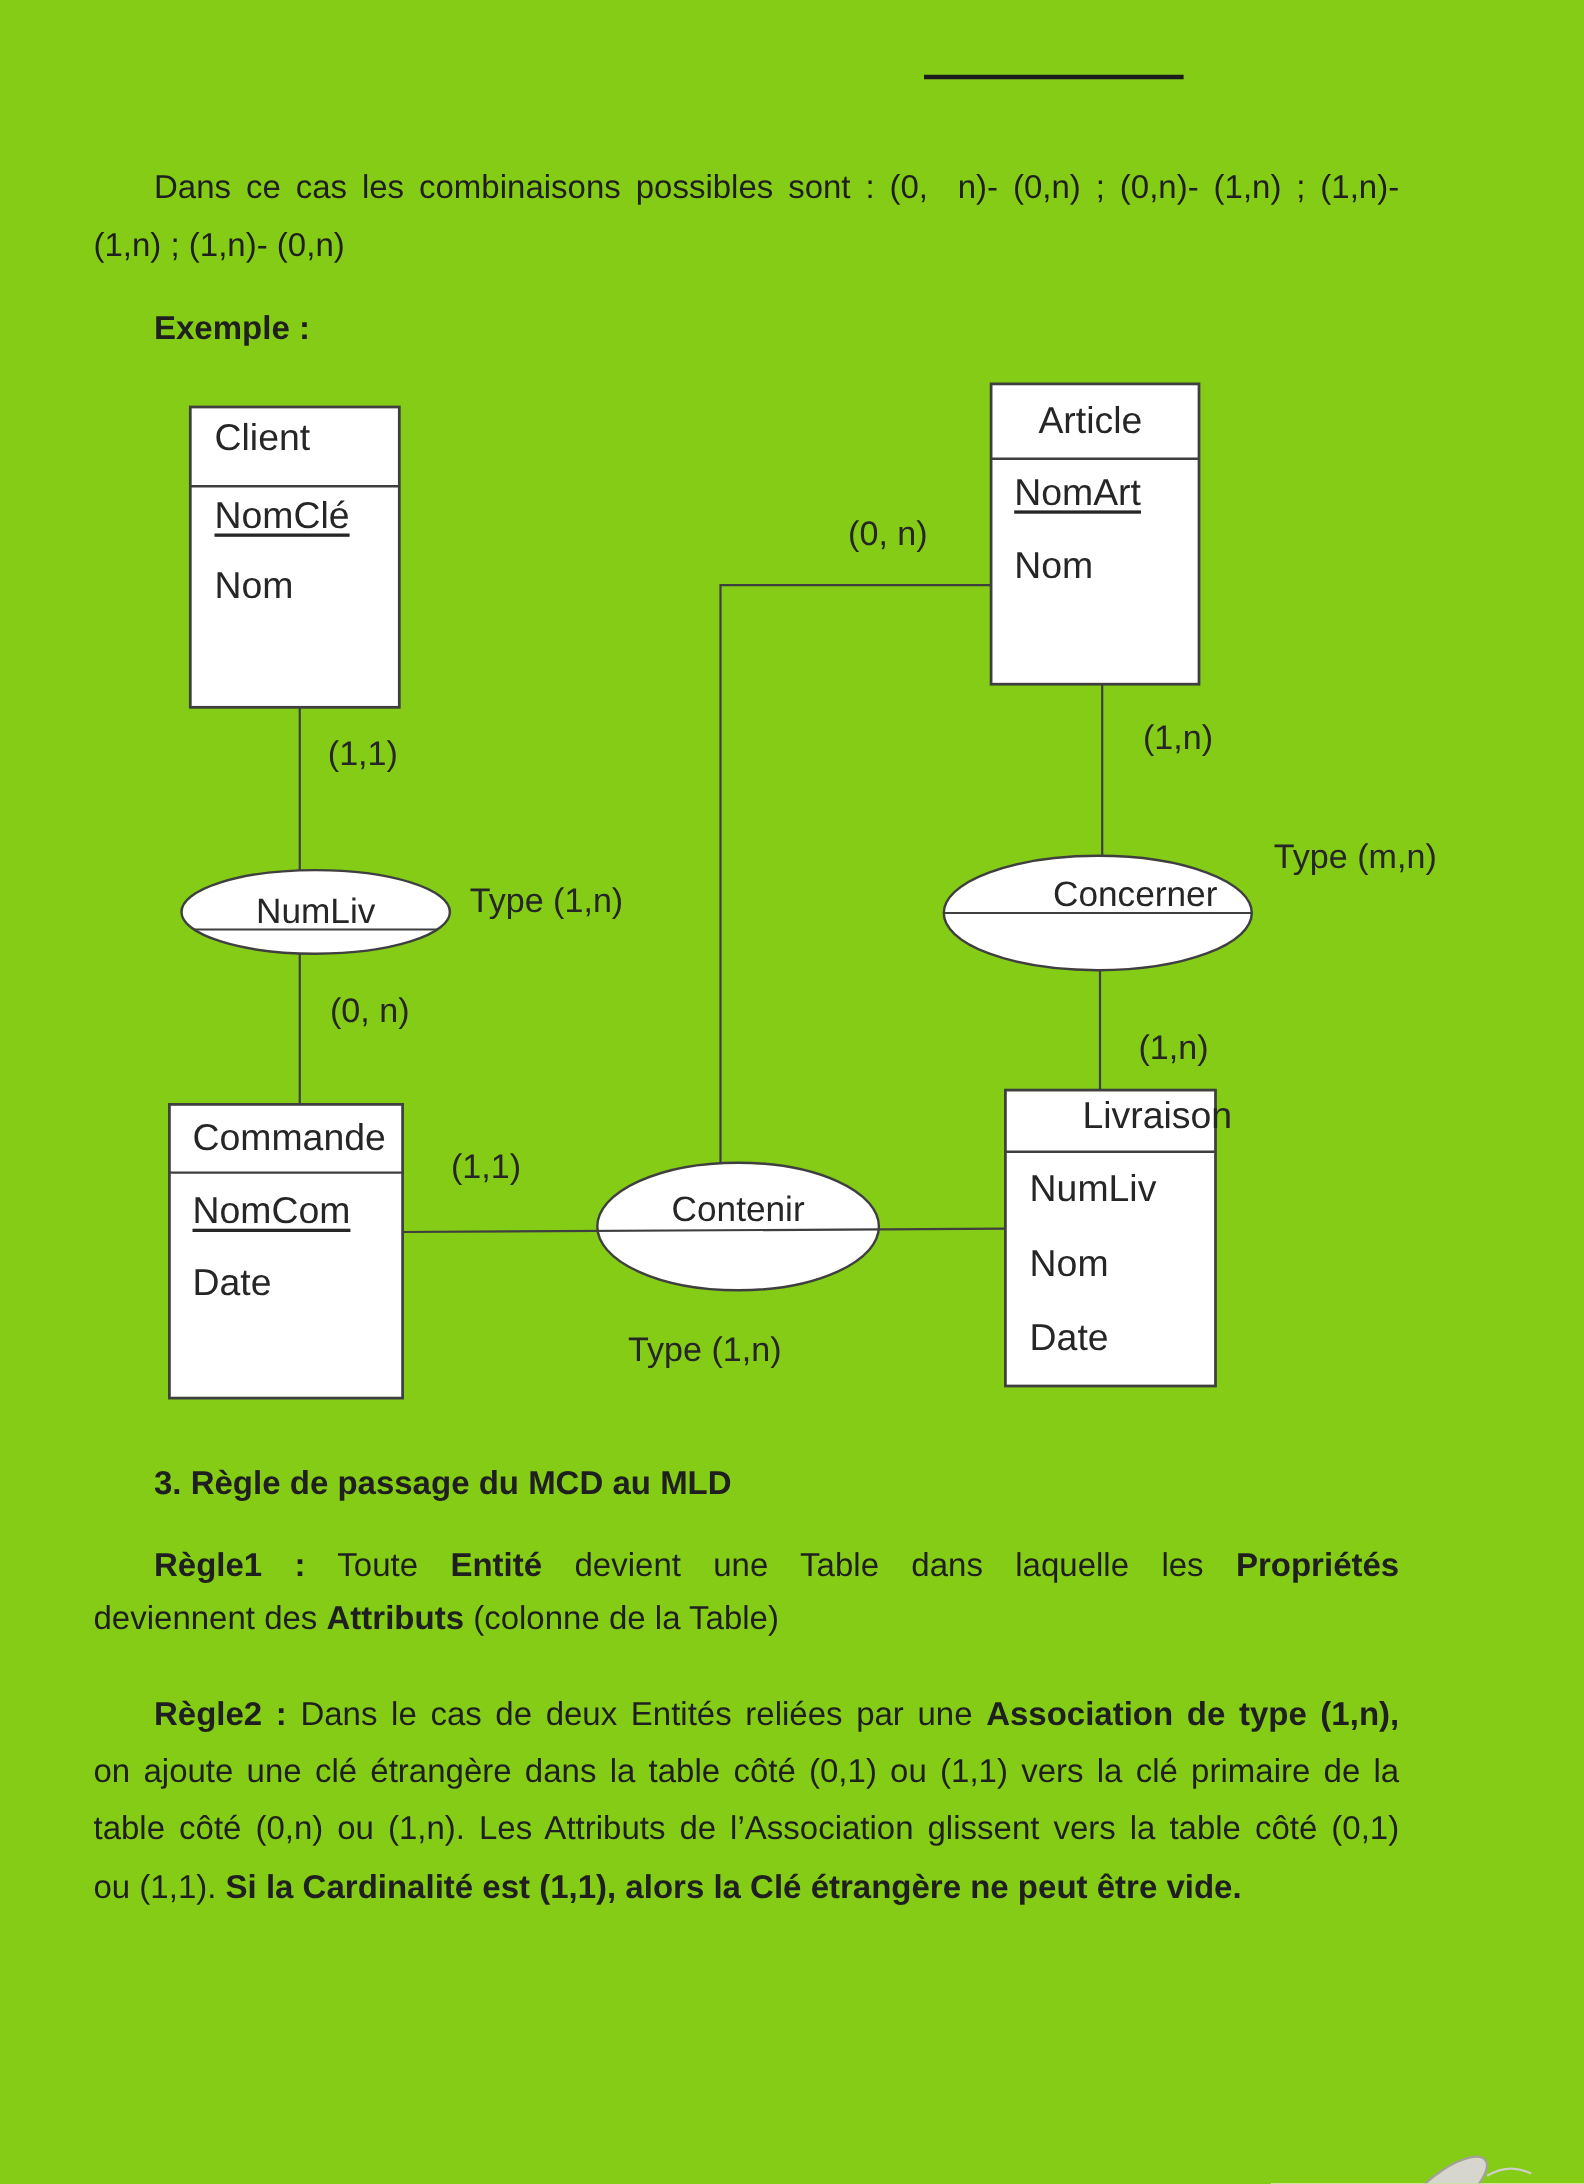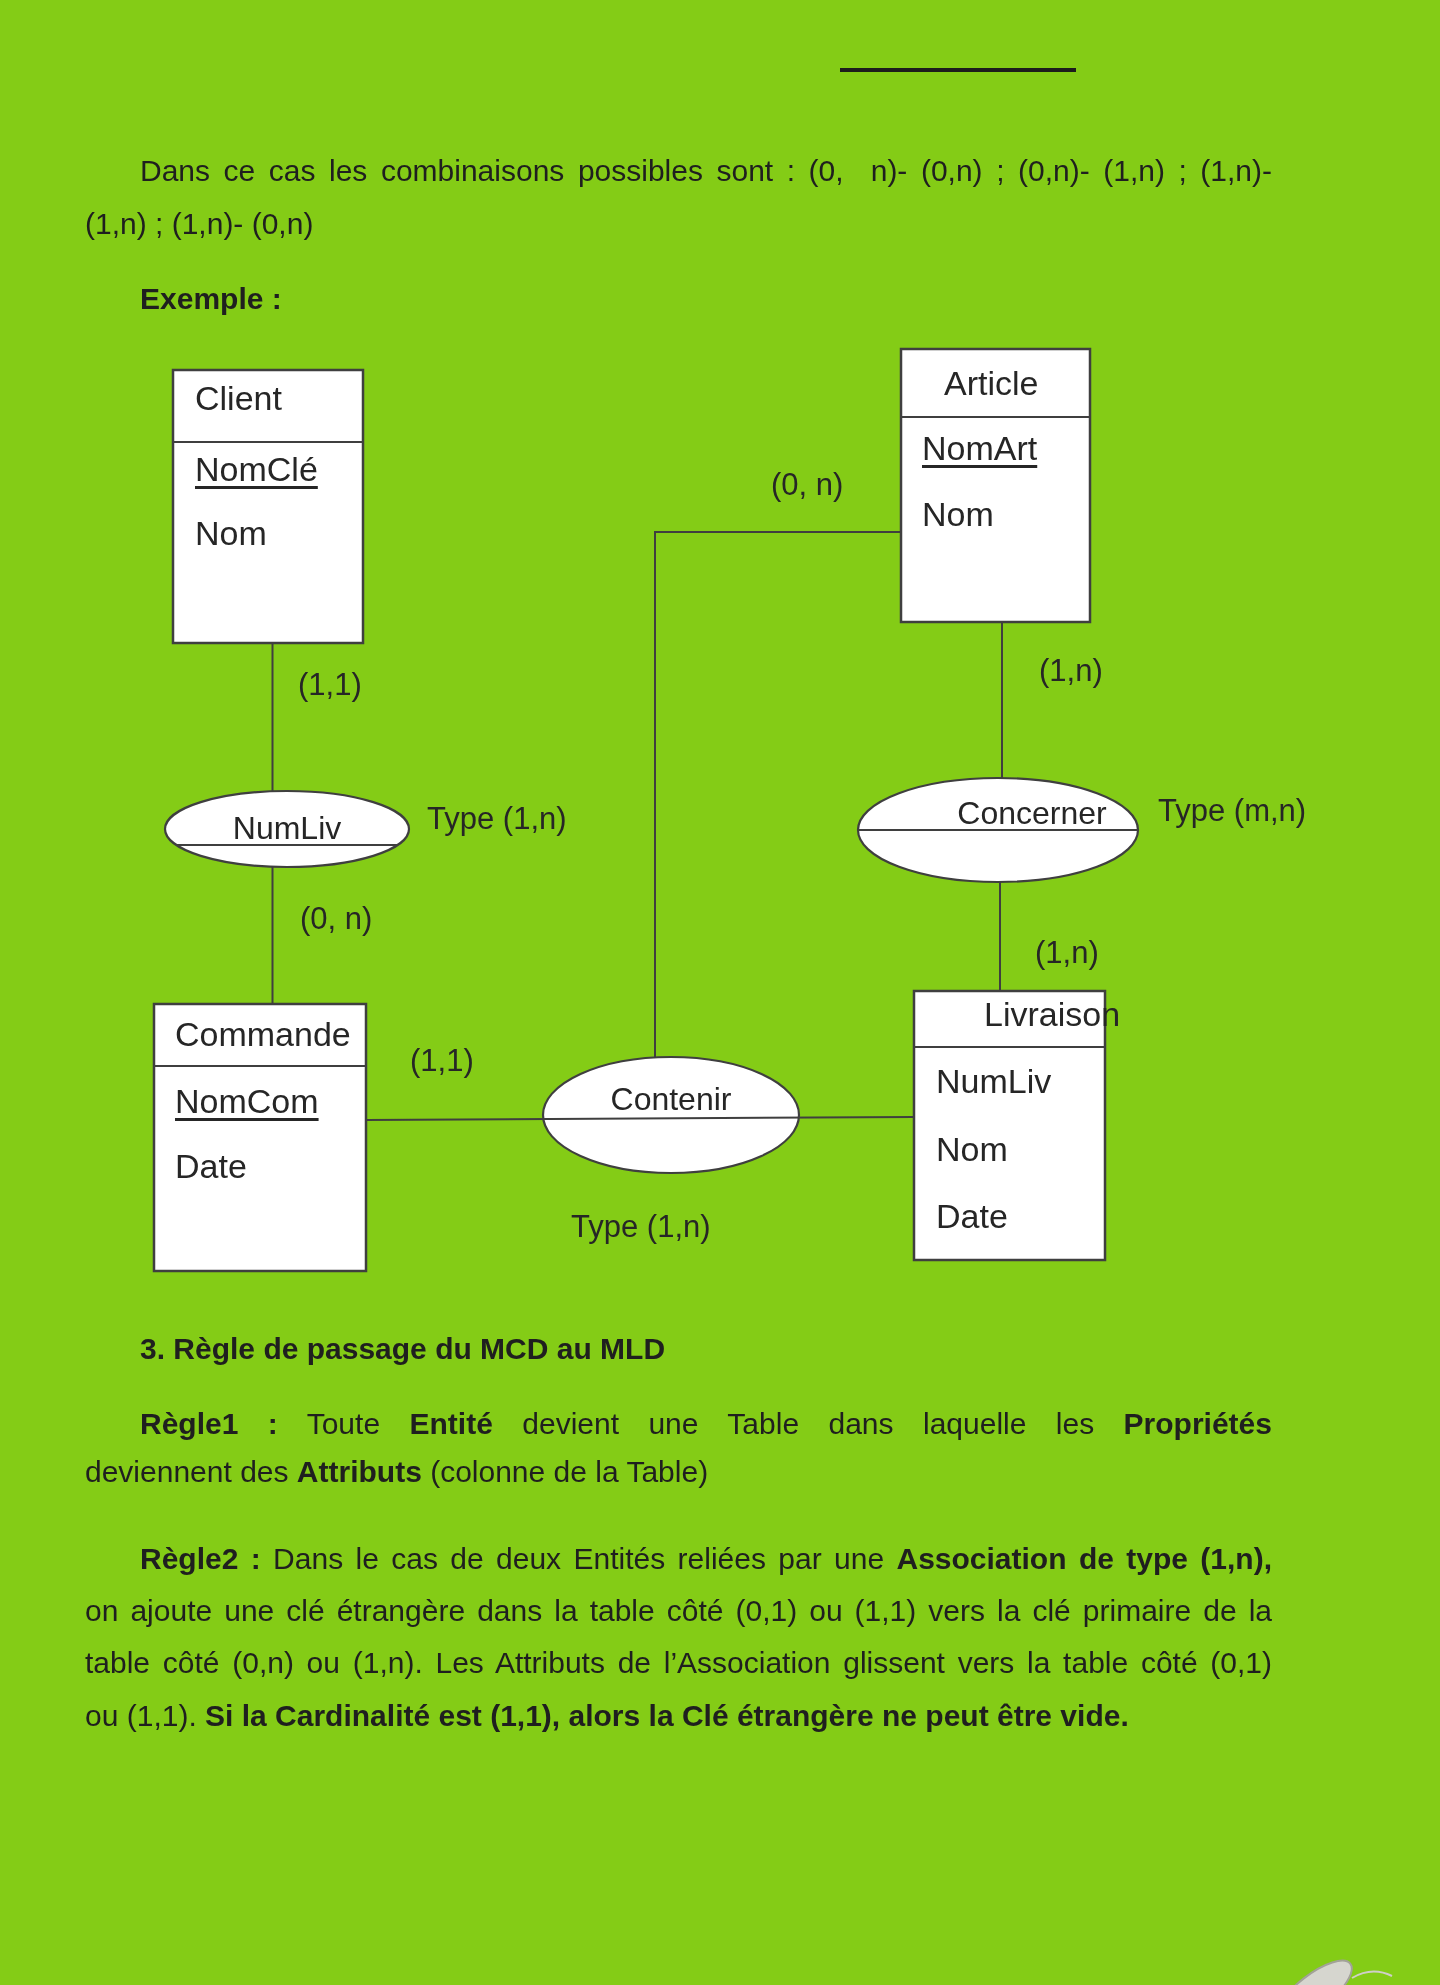--- a/index.html
+++ b/index.html
@@ -75,21 +75,21 @@
 
   <div class="t assoc" style="left:165px;top:808px;width:244px;">NumLiv</div>
   <div class="t assoc" style="left:892px;top:793px;width:280px;">Concerner</div>
   <div class="t assoc" style="left:543px;top:1079px;width:256px;">Contenir</div>
 
   <div class="t card" style="left:298px;top:666px;">(1,1)</div>
   <div class="t card" style="left:300px;top:900px;">(0, n)</div>
   <div class="t card" style="left:427px;top:800px;">Type (1,n)</div>
   <div class="t card" style="left:771px;top:466px;">(0, n)</div>
   <div class="t card" style="left:1039px;top:652px;">(1,n)</div>
-  <div class="t card" style="left:1158px;top:792px;">Type (m,n)</div>
+  <div class="t card" style="left:1158px;top:760px;">Type (m,n)</div>
   <div class="t card" style="left:1035px;top:934px;">(1,n)</div>
   <div class="t card" style="left:410px;top:1042px;">(1,1)</div>
   <div class="t card" style="left:571px;top:1208px;">Type (1,n)</div>
 
   <div class="t body30 b" style="left:140px;top:1330px;">3. Règle de passage du MCD au MLD</div>
 
   <div class="t body30 jl" style="left:140px;top:1405px;width:1132px;"><span class="b">Règle1 :</span><span> Toute </span><span class="b">Entité</span><span> devient une Table dans laquelle les </span><span class="b">Propriétés</span></div>
   <div class="t body30" style="left:85px;top:1453px;"><span>deviennent des </span><span class="b">Attributs</span><span> (colonne de la Table)</span></div>
 
   <div class="t body30 jl" style="left:140px;top:1540px;width:1132px;"><span class="b">Règle2 :</span><span> Dans le cas de deux Entités reliées par une </span><span class="b">Association de type (1,n),</span></div>

